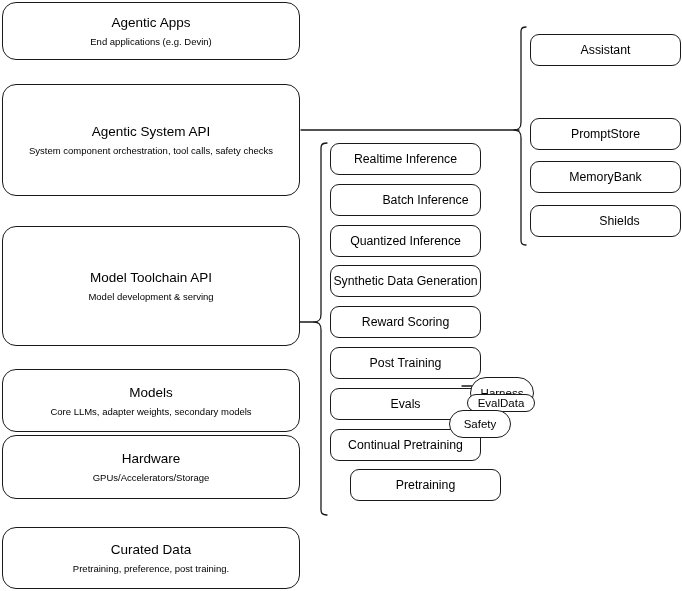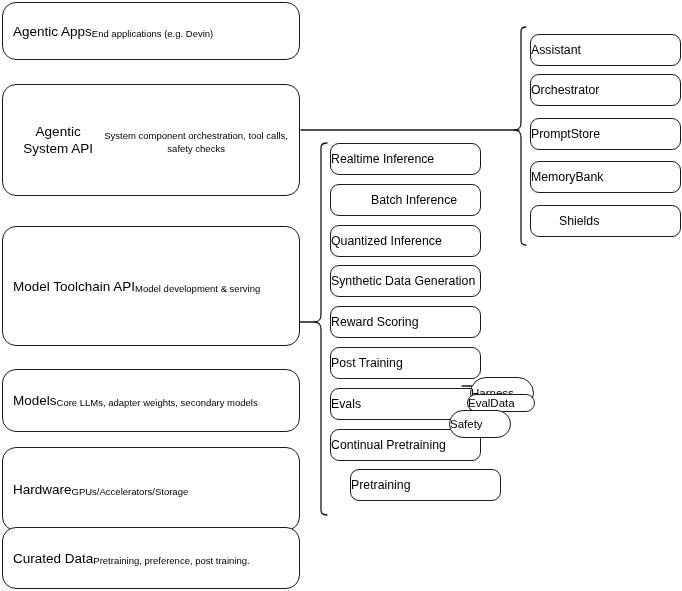--- a/index.html
+++ b/index.html
@@ -17,22 +17,23 @@
     height: 591px;
     overflow: hidden;
     background: #ffffff;
   }
   .node {
     position: absolute;
     box-sizing: border-box;
     border: 1.3px solid #1a1a1a;
     background: #ffffff;
     display: flex;
-    flex-direction: row;
+    flex-direction: column;
     align-items: center;
+    justify-content: center;
     text-align: center;
   }
   .layer {
     border-radius: 14px;
     padding: 4px 10px;
   }
   .layer .title {
     font-size: 13.5px;
     line-height: 17px;
     color: #000;
@@ -91,21 +92,21 @@
   <div class="node layer" style="left:2px; top:226px; width:298px; height:120px;">
     <div class="title">Model Toolchain API</div>
     <div class="subtitle">Model development &amp; serving</div>
   </div>
 
   <div class="node layer" style="left:2px; top:369px; width:298px; height:63px;">
     <div class="title">Models</div>
     <div class="subtitle">Core LLMs, adapter weights, secondary models</div>
   </div>
 
-  <div class="node layer" style="left:2px; top:447px; width:298px; height:84px;">
+  <div class="node layer" style="left:2px; top:435px; width:298px; height:64px;">
     <div class="title">Hardware</div>
     <div class="subtitle">GPUs/Accelerators/Storage</div>
   </div>
 
   <div class="node layer" style="left:2px; top:527px; width:298px; height:62px;">
     <div class="title">Curated Data</div>
     <div class="subtitle">Pretraining, preference, post training.</div>
   </div>
 
   <div class="node capsule" style="left:330px; top:143px; width:151px; height:32px;">
@@ -142,23 +143,20 @@
   <div class="node pill" style="left:467px; top:394px; width:68px; height:18px;">
     <span>EvalData</span>
   </div>
   <div class="node pill" style="left:449px; top:410px; width:62px; height:28px;">
     <span>Safety</span>
   </div>
 
   <div class="node capsule" style="left:530px; top:34px; width:151px; height:32px;">
     <span>Assistant</span>
   </div>
-  <div class="node capsule" style="left:530px; top:74px; width:151px; height:32px;">
-    <span>Orchestrator</span>
-  </div>
   <div class="node capsule" style="left:530px; top:118px; width:151px; height:32px;">
     <span>PromptStore</span>
   </div>
   <div class="node capsule" style="left:530px; top:161px; width:151px; height:32px;">
     <span>MemoryBank</span>
   </div>
   <div class="node capsule" style="left:530px; top:205px; width:151px; height:32px;padding-left:28px;">
     <span>Shields</span>
   </div>
 

